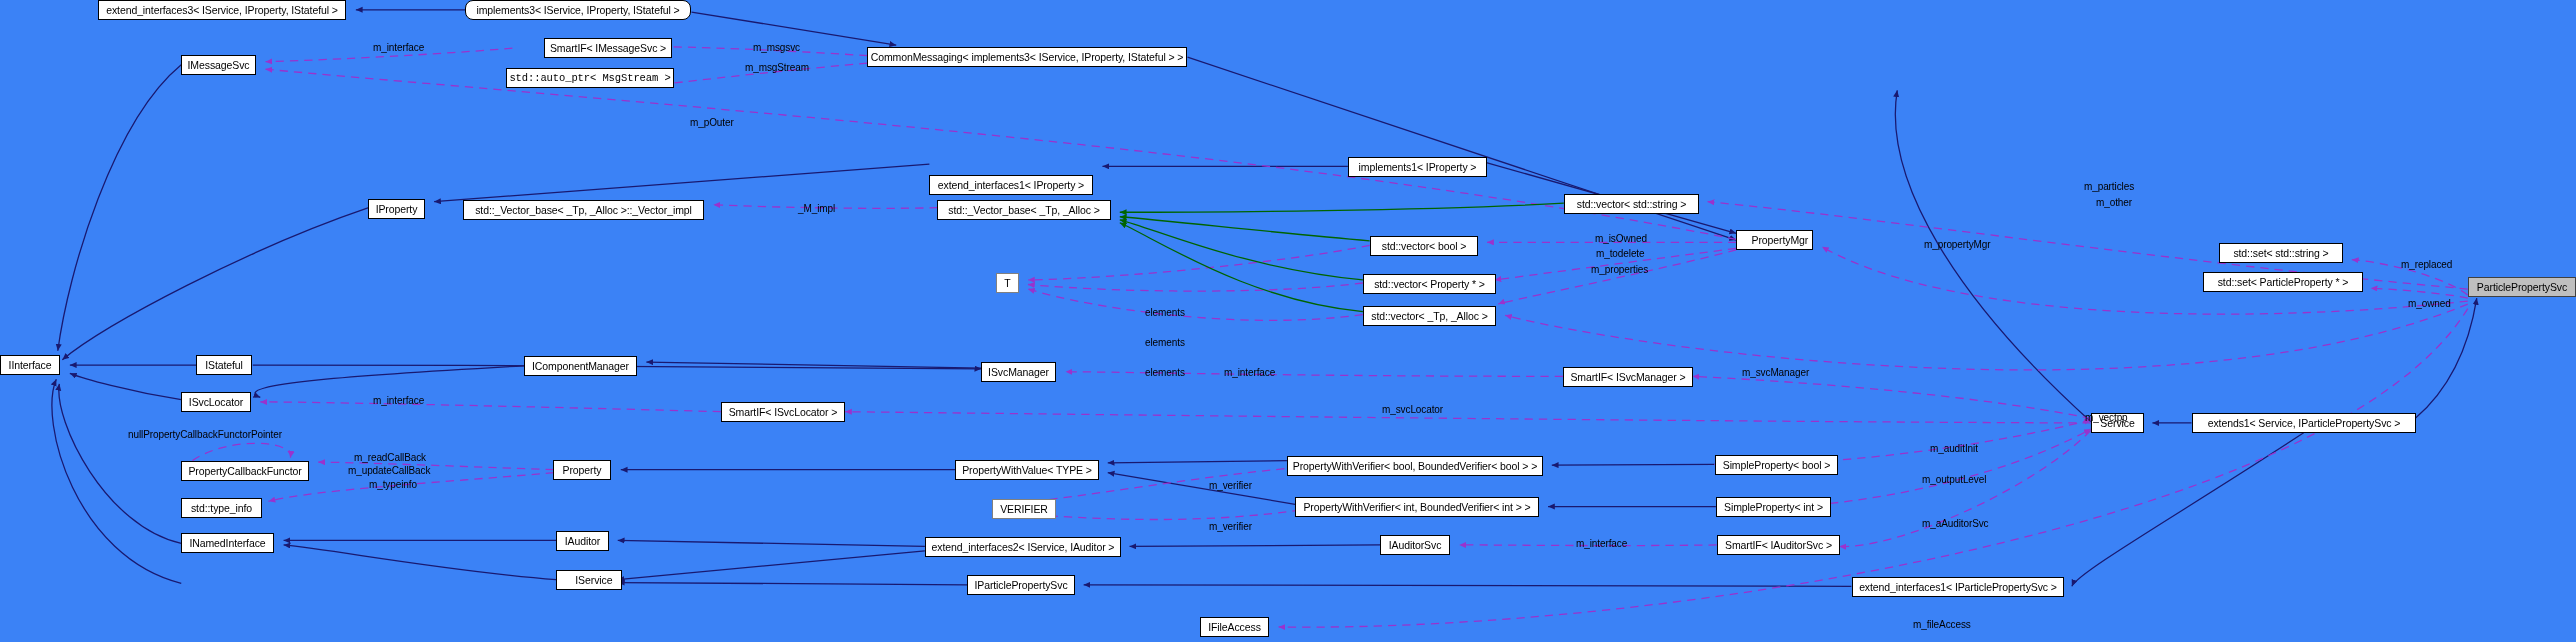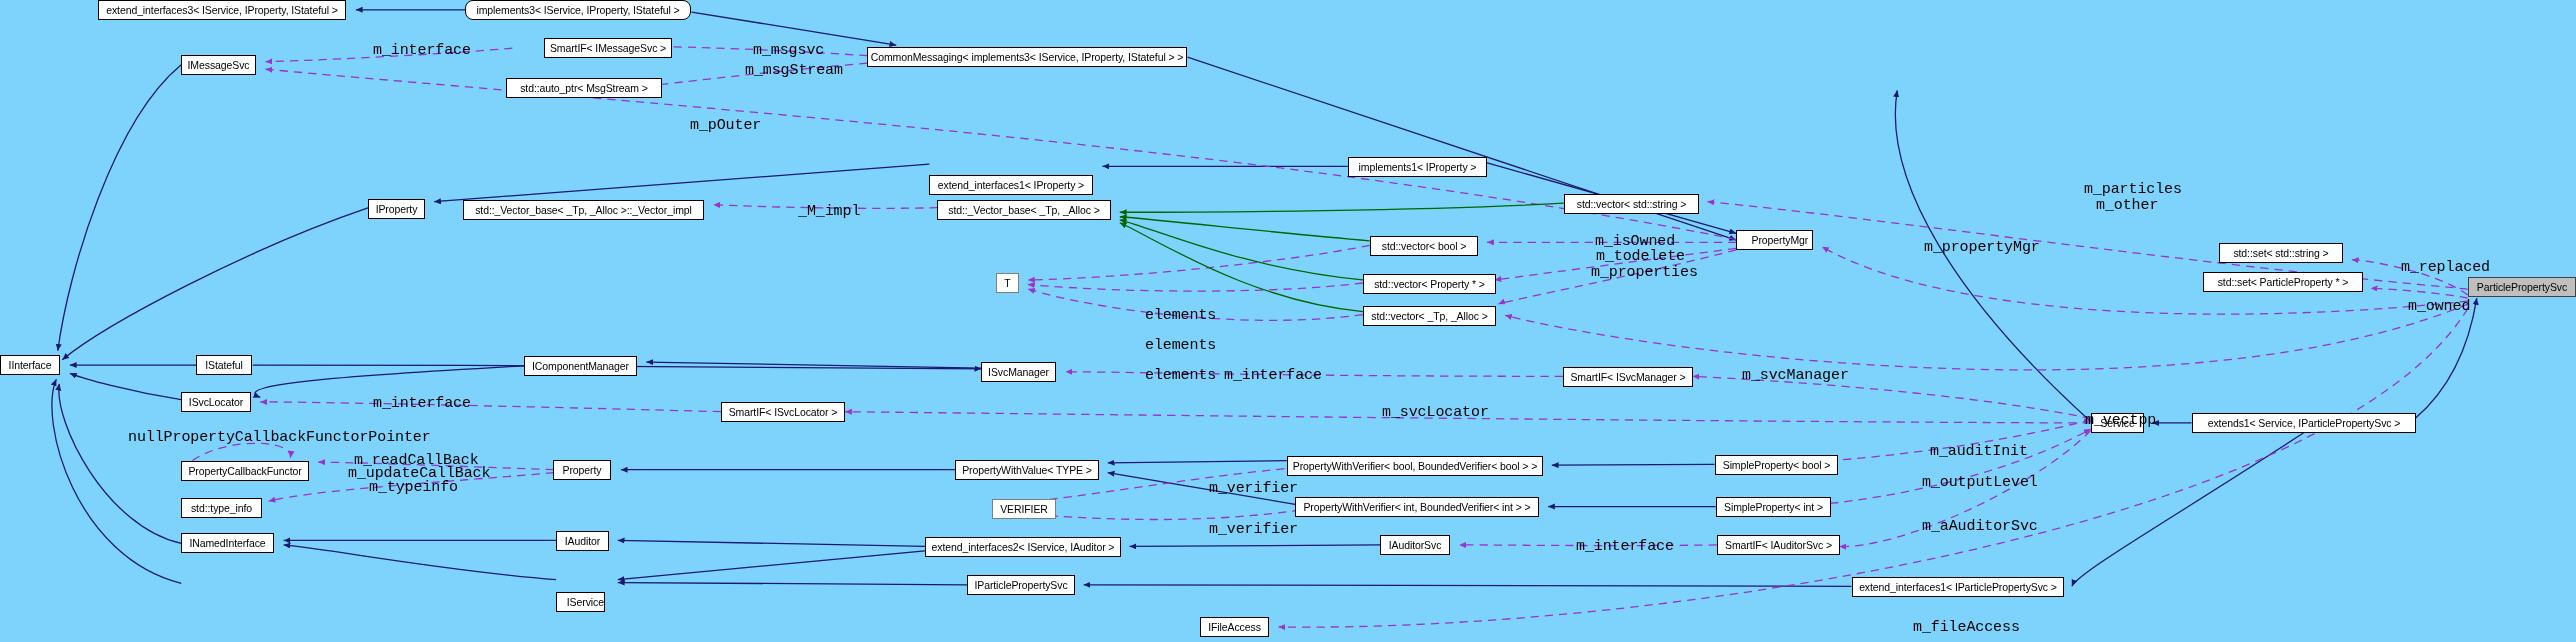--- a/index.html
+++ b/index.html
@@ -5,21 +5,21 @@
 <style>
   html, body {
     margin: 0;
     padding: 0;
     background: #ffffff;
   }
   #diagram {
     position: relative;
     width: 2576px;
     height: 642px;
-    background: #7dd3fc;
+    background: #3b82f6;
     font-family: "Liberation Sans", "DejaVu Sans", sans-serif;
     overflow: hidden;
   }
   #edge-layer {
     position: absolute;
     left: 0;
     top: 0;
     width: 2576px;
     height: 642px;
     pointer-events: none;
@@ -43,22 +43,22 @@
   .node.highlight {
     background: #bfbfbf;
     border-color: #404040;
   }
   .node.tparam {
     border-color: #808080;
     background: #ffffff;
   }
   .edge-label {
     position: absolute;
-    font-family: Liberation Mono, monospace;
-    font-size: 15px;
+    font-family: Liberation Sans, sans-serif;
+    font-size: 10px;
     color: #000000;
     white-space: nowrap;
     line-height: 1.18;
     letter-spacing: -0.1px;
   }
 </style>
 </head>
 <body>
 
 <div id="diagram">
@@ -150,21 +150,21 @@
       <path d="M1810,414 C1660,400 1540,320 1487,296" marker-end="url(#arrT)"></path>
     </g>
   </svg>
 
   <div id="nodes">
       <div class="node" style="left: 98px; top: 0px; width: 248px;">extend_interfaces3&lt; IService, IProperty, IStateful &gt;</div>
       <div class="node" style="left: 465px; top: 0px; width: 226px; border-radius: 8px;">implements3&lt; IService, IProperty, IStateful &gt;</div>
       <div class="node" style="left: 181px; top: 55px; width: 75px;">IMessageSvc</div>
       <div class="node" style="left: 512px; top: 38px; width: 128px; margin-left: 32px;">SmartIF&lt; IMessageSvc &gt;</div>
       <div class="node" style="left: 867px; top: 47px; width: 320px;">CommonMessaging&lt; implements3&lt; IService, IProperty, IStateful &gt; &gt;</div>
-      <div class="node" style="left: 506px; top: 78px; width: 156px;">std::auto_ptr&lt; MsgStream &gt;</div>
+      <div class="node" style="left: 506px; top: 68px; width: 168px; font-family: Liberation Mono, monospace;">std::auto_ptr&lt; MsgStream &gt;</div>
       <div class="node" style="left: 929px; top: 157px; width: 164px; margin-top: 18px;">extend_interfaces1&lt; IProperty &gt;</div>
       <div class="node" style="left: 1348px; top: 157px; width: 139px;">implements1&lt; IProperty &gt;</div>
       <div class="node" style="left: 368px; top: 199px; width: 57px;">IProperty</div>
       <div class="node" style="left: 463px; top: 200px; width: 241px;">std::_Vector_base&lt; _Tp, _Alloc &gt;::_Vector_impl</div>
       <div class="node" style="left: 937px; top: 200px; width: 174px;">std::_Vector_base&lt; _Tp, _Alloc &gt;</div>
       <div class="node" style="left: 1564px; top: 194px; width: 135px;">std::vector&lt; std::string &gt;</div>
       <div class="node" style="left: 1370px; top: 236px; width: 108px;">std::vector&lt; bool &gt;</div>
       <div class="node" style="left: 1736px; top: 230px; width: 77px; padding-left: 16px;">PropertyMgr</div>
       <div class="node" style="left: 2219px; top: 243px; width: 124px;">std::set&lt; std::string &gt;</div>
       <div class="node" style="left: 1363px; top: 274px; width: 133px; text-align: center;">std::vector&lt; Property * &gt;</div>
@@ -188,21 +188,21 @@
       <div class="node" style="left: 1715px; top: 455px; width: 123px;">SimpleProperty&lt; bool &gt;</div>
       <div class="node" style="left: 181px; top: 498px; width: 81px;">std::type_info</div>
       <div class="node tparam" style="left: 992px; top: 499px; width: 64px;">VERIFIER</div>
       <div class="node" style="left: 1295px; top: 497px; width: 244px;">PropertyWithVerifier&lt; int, BoundedVerifier&lt; int &gt; &gt;</div>
       <div class="node" style="left: 1716px; top: 497px; width: 115px;">SimpleProperty&lt; int &gt;</div>
       <div class="node" style="left: 181px; top: 533px; width: 93px;">INamedInterface</div>
       <div class="node" style="left: 556px; top: 531px; width: 53px;">IAuditor</div>
       <div class="node" style="left: 925px; top: 537px; width: 196px; text-align: center;">extend_interfaces2&lt; IService, IAuditor &gt;</div>
       <div class="node" style="left: 1380px; top: 535px; width: 70px;">IAuditorSvc</div>
       <div class="node" style="left: 1717px; top: 535px; width: 123px;">SmartIF&lt; IAuditorSvc &gt;</div>
-      <div class="node" style="left: 556px; top: 592px; width: 49px; padding-left: 15px;">IService</div>
+      <div class="node" style="left: 556px; top: 570px; width: 66px; padding-left: 15px;">IService</div>
       <div class="node" style="left: 967px; top: 575px; width: 108px;">IParticlePropertySvc</div>
       <div class="node" style="left: 1852px; top: 577px; width: 212px;">extend_interfaces1&lt; IParticlePropertySvc &gt;</div>
       <div class="node" style="left: 1200px; top: 617px; width: 69px;">IFileAccess</div>
     </div>
   <div id="labels">
       <div class="edge-label" style="left: 373px; top: 42px;">m_interface</div>
       <div class="edge-label" style="left: 753px; top: 42px;">m_msgsvc</div>
       <div class="edge-label" style="left: 745px; top: 62px;">m_msgStream</div>
       <div class="edge-label" style="left: 690px; top: 117px;">m_pOuter</div>
       <div class="edge-label" style="left: 2084px; top: 181px;">m_particles</div>

